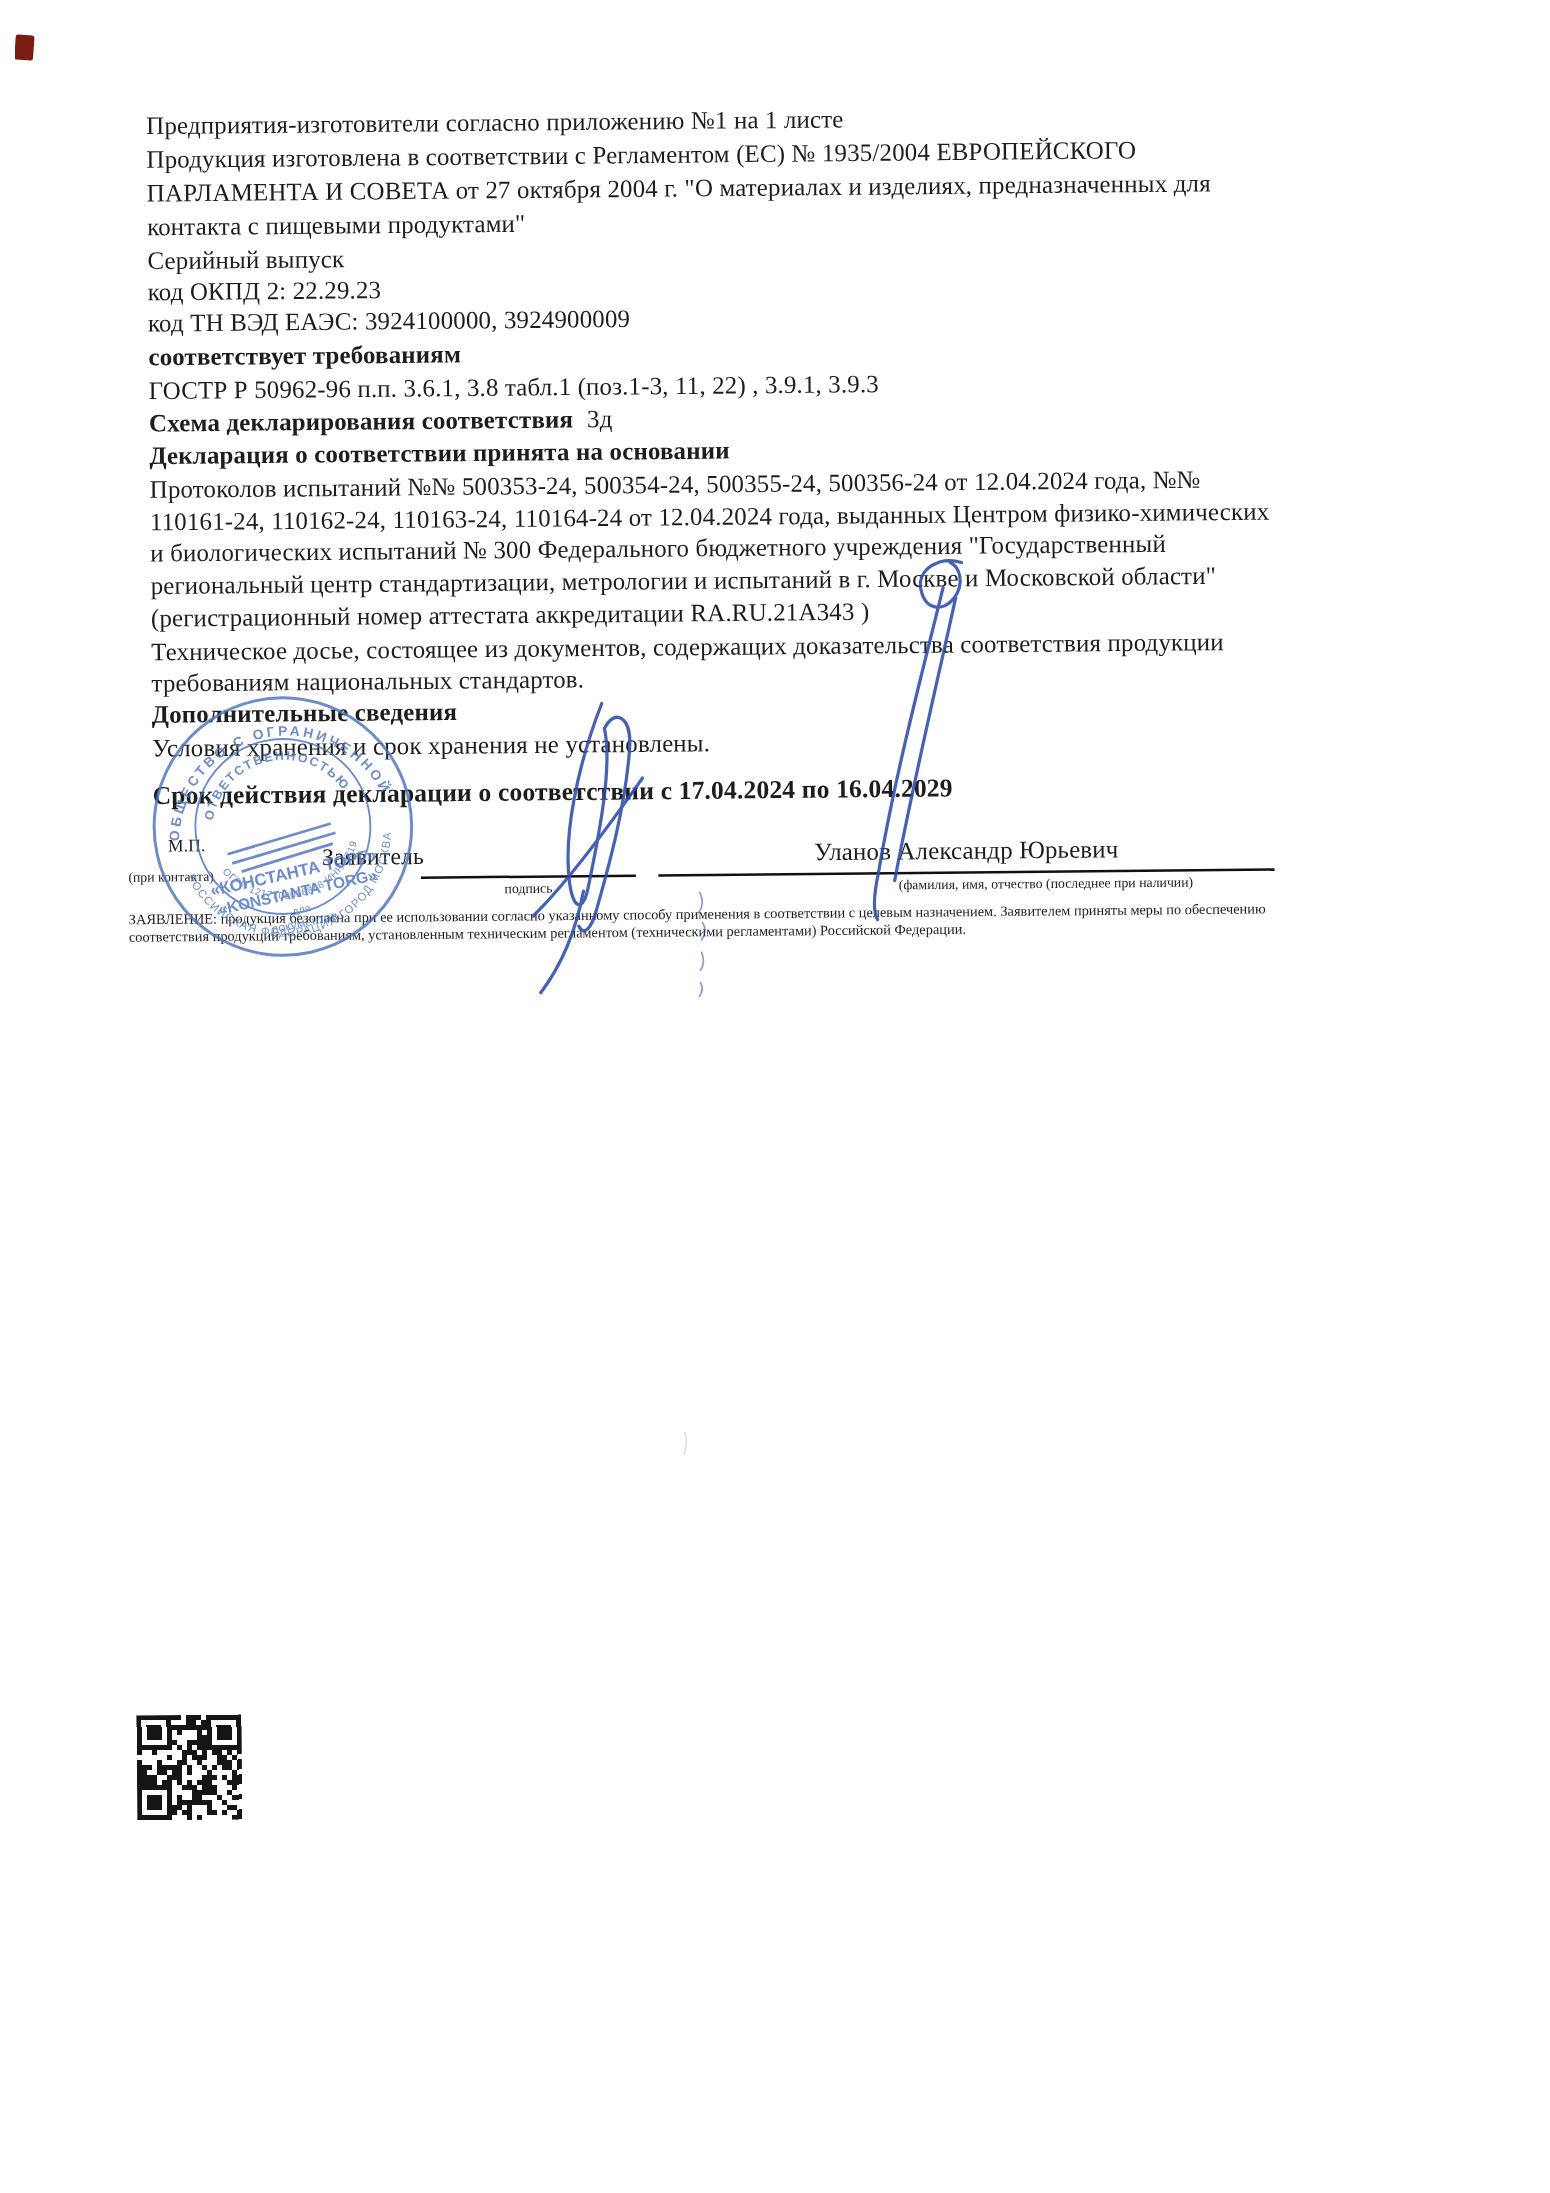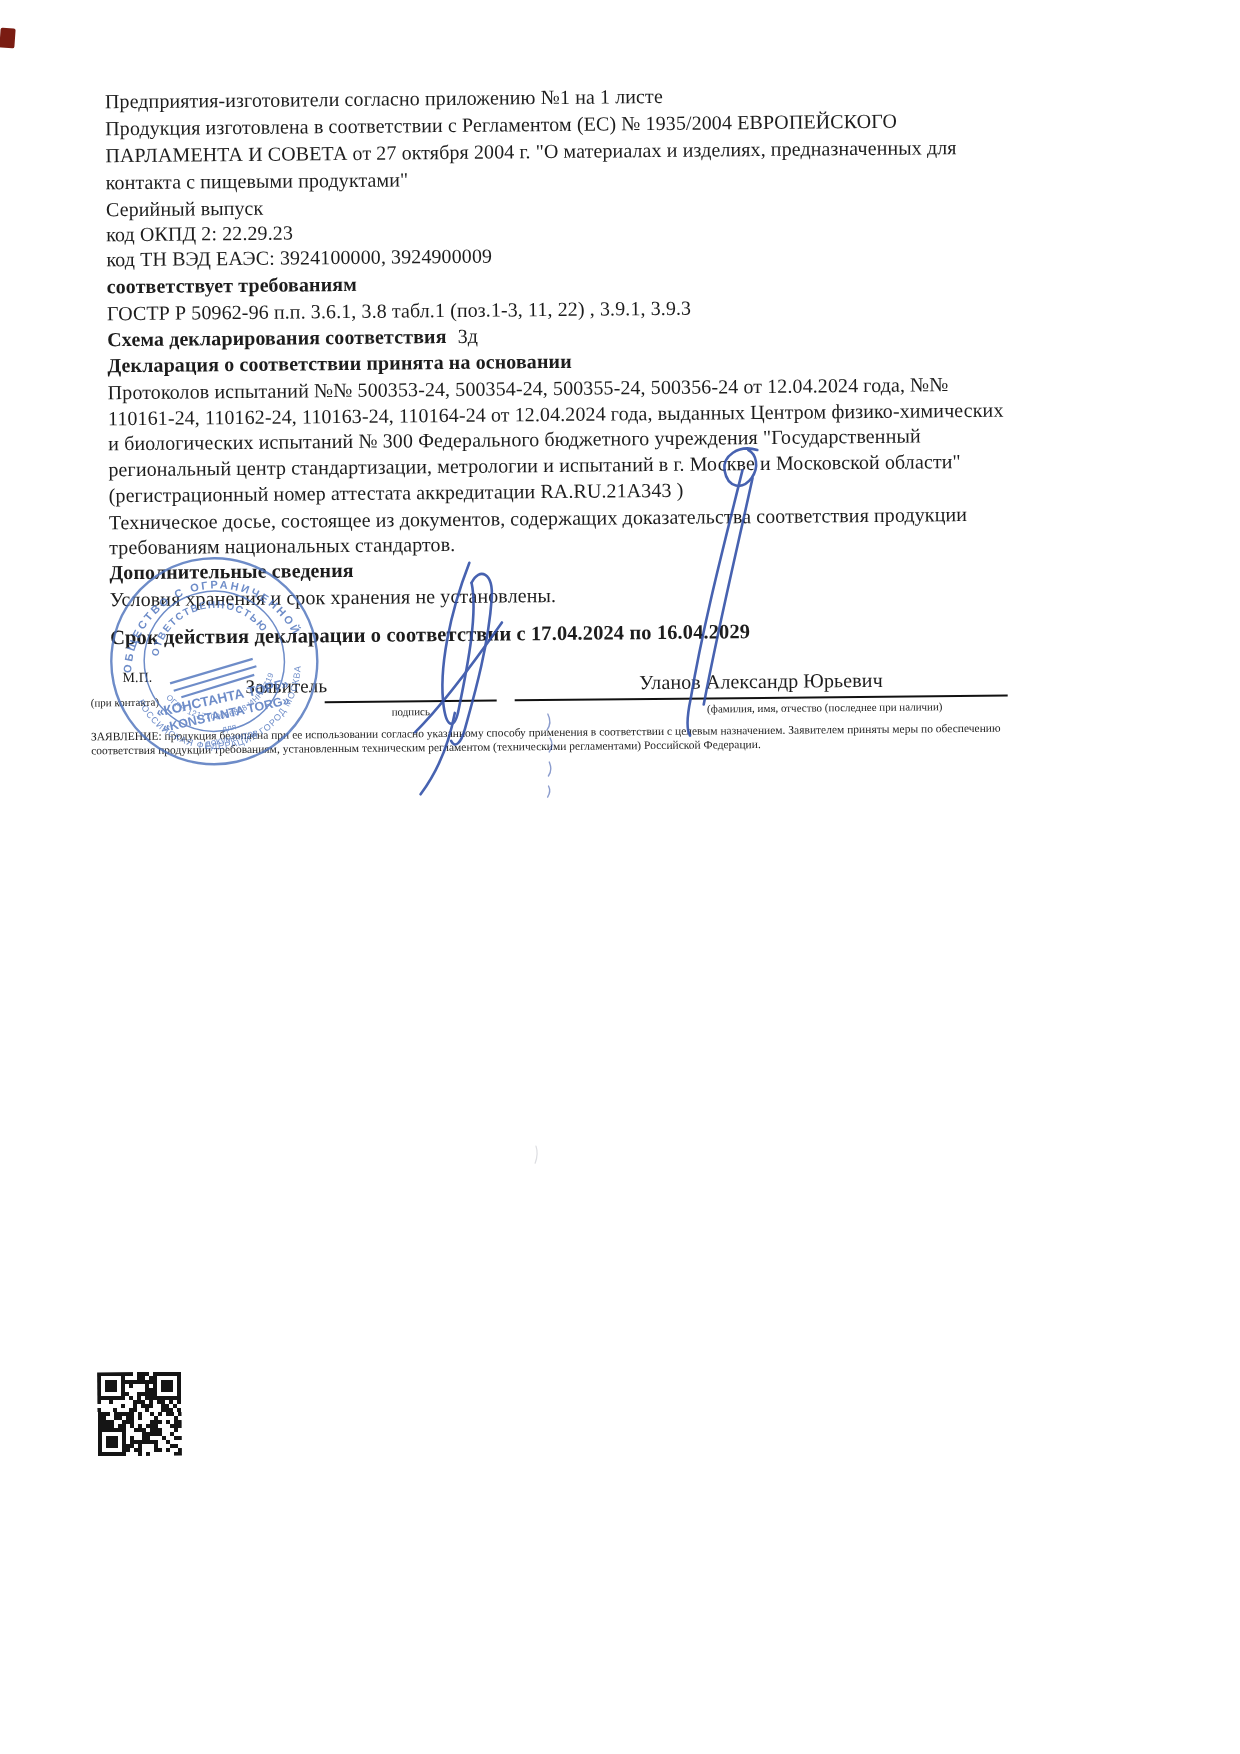--- a/index.html
+++ b/index.html
@@ -1,18 +1,18 @@
 <!DOCTYPE html>
 <html><head>
 <meta charset="utf-8">
 <style>
   html,body{margin:0;padding:0;background:#ffffff;}
   .page{
     position:relative;width:1100px;height:1754px;background:#ffffff;overflow:hidden;
-    font-family:"Liberation Serif","DejaVu Serif",serif;color:#1d1d1d;
+    font-family:"Liberation Serif","DejaVu Serif",serif;color:#1d1d1d;margin-left:12px;
   }
   .scan{position:absolute;inset:0;transform:rotate(-0.55deg);transform-origin:550px 420px;}
   .ln{position:absolute;left:108px;white-space:nowrap;font-size:20px;letter-spacing:0.1px;color:#1d1d1d;}
   .b{font-weight:bold;}
   .cap{position:absolute;font-size:11px;color:#222;}
   .rule{position:absolute;height:2px;background:#111;}
   .center{text-align:center;}
   .statement{position:absolute;left:88px;font-size:11.5px;white-space:nowrap;color:#1e1e1e;}
   .redmark{position:absolute;left:0;top:28px;width:15px;height:20px;background:#7a1c12;border-radius:2px;transform:rotate(4deg);}
   .stamp{position:absolute;left:102px;top:548px;width:220px;height:220px;transform:rotate(-12deg);opacity:0.82;}

